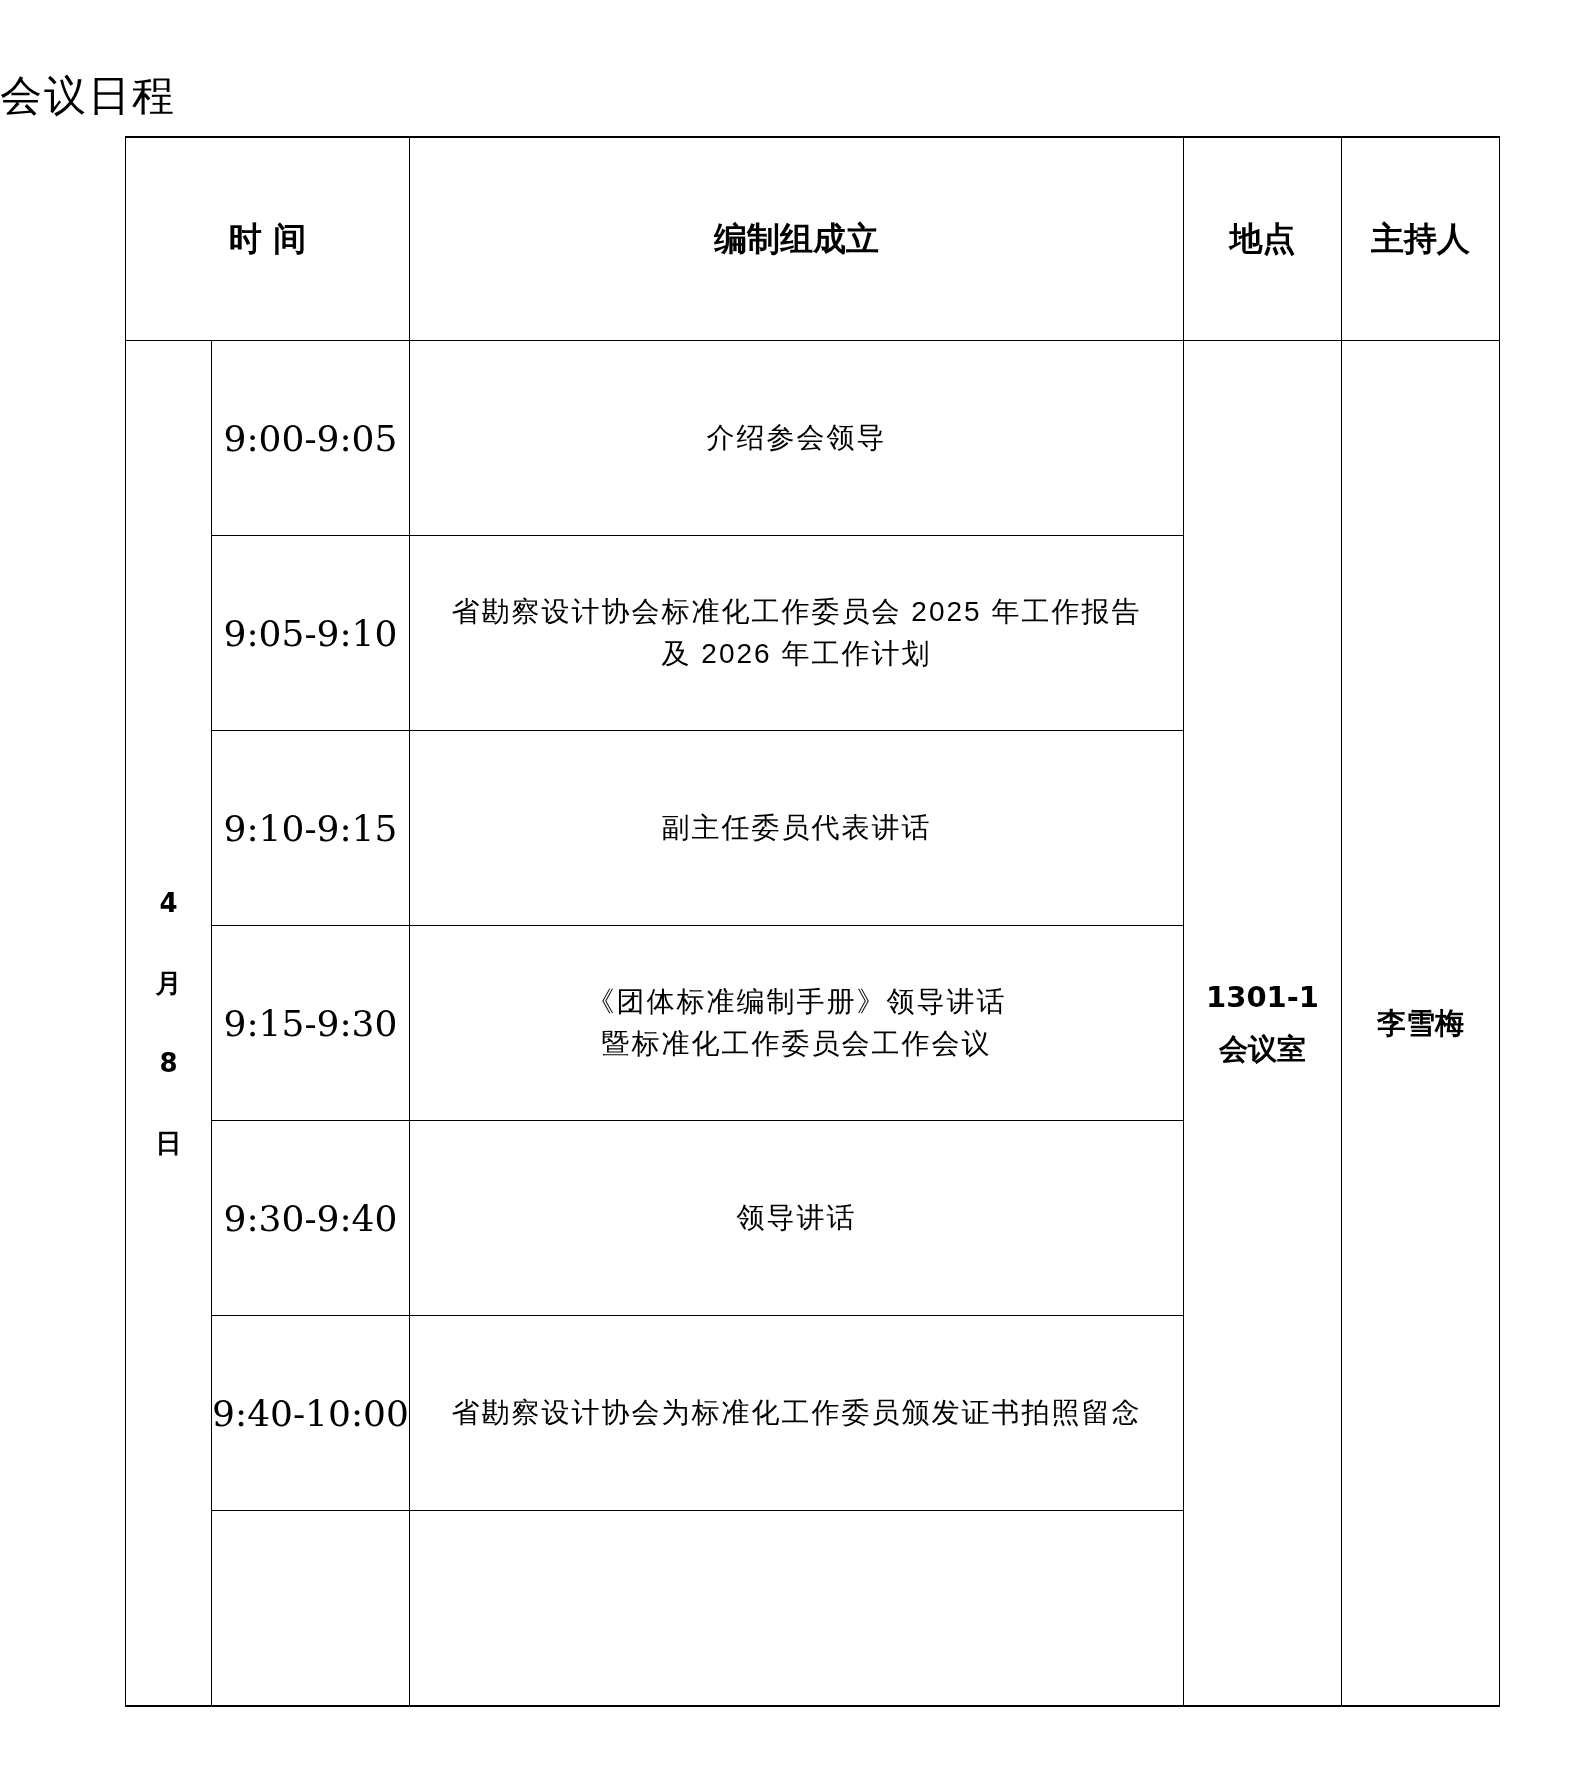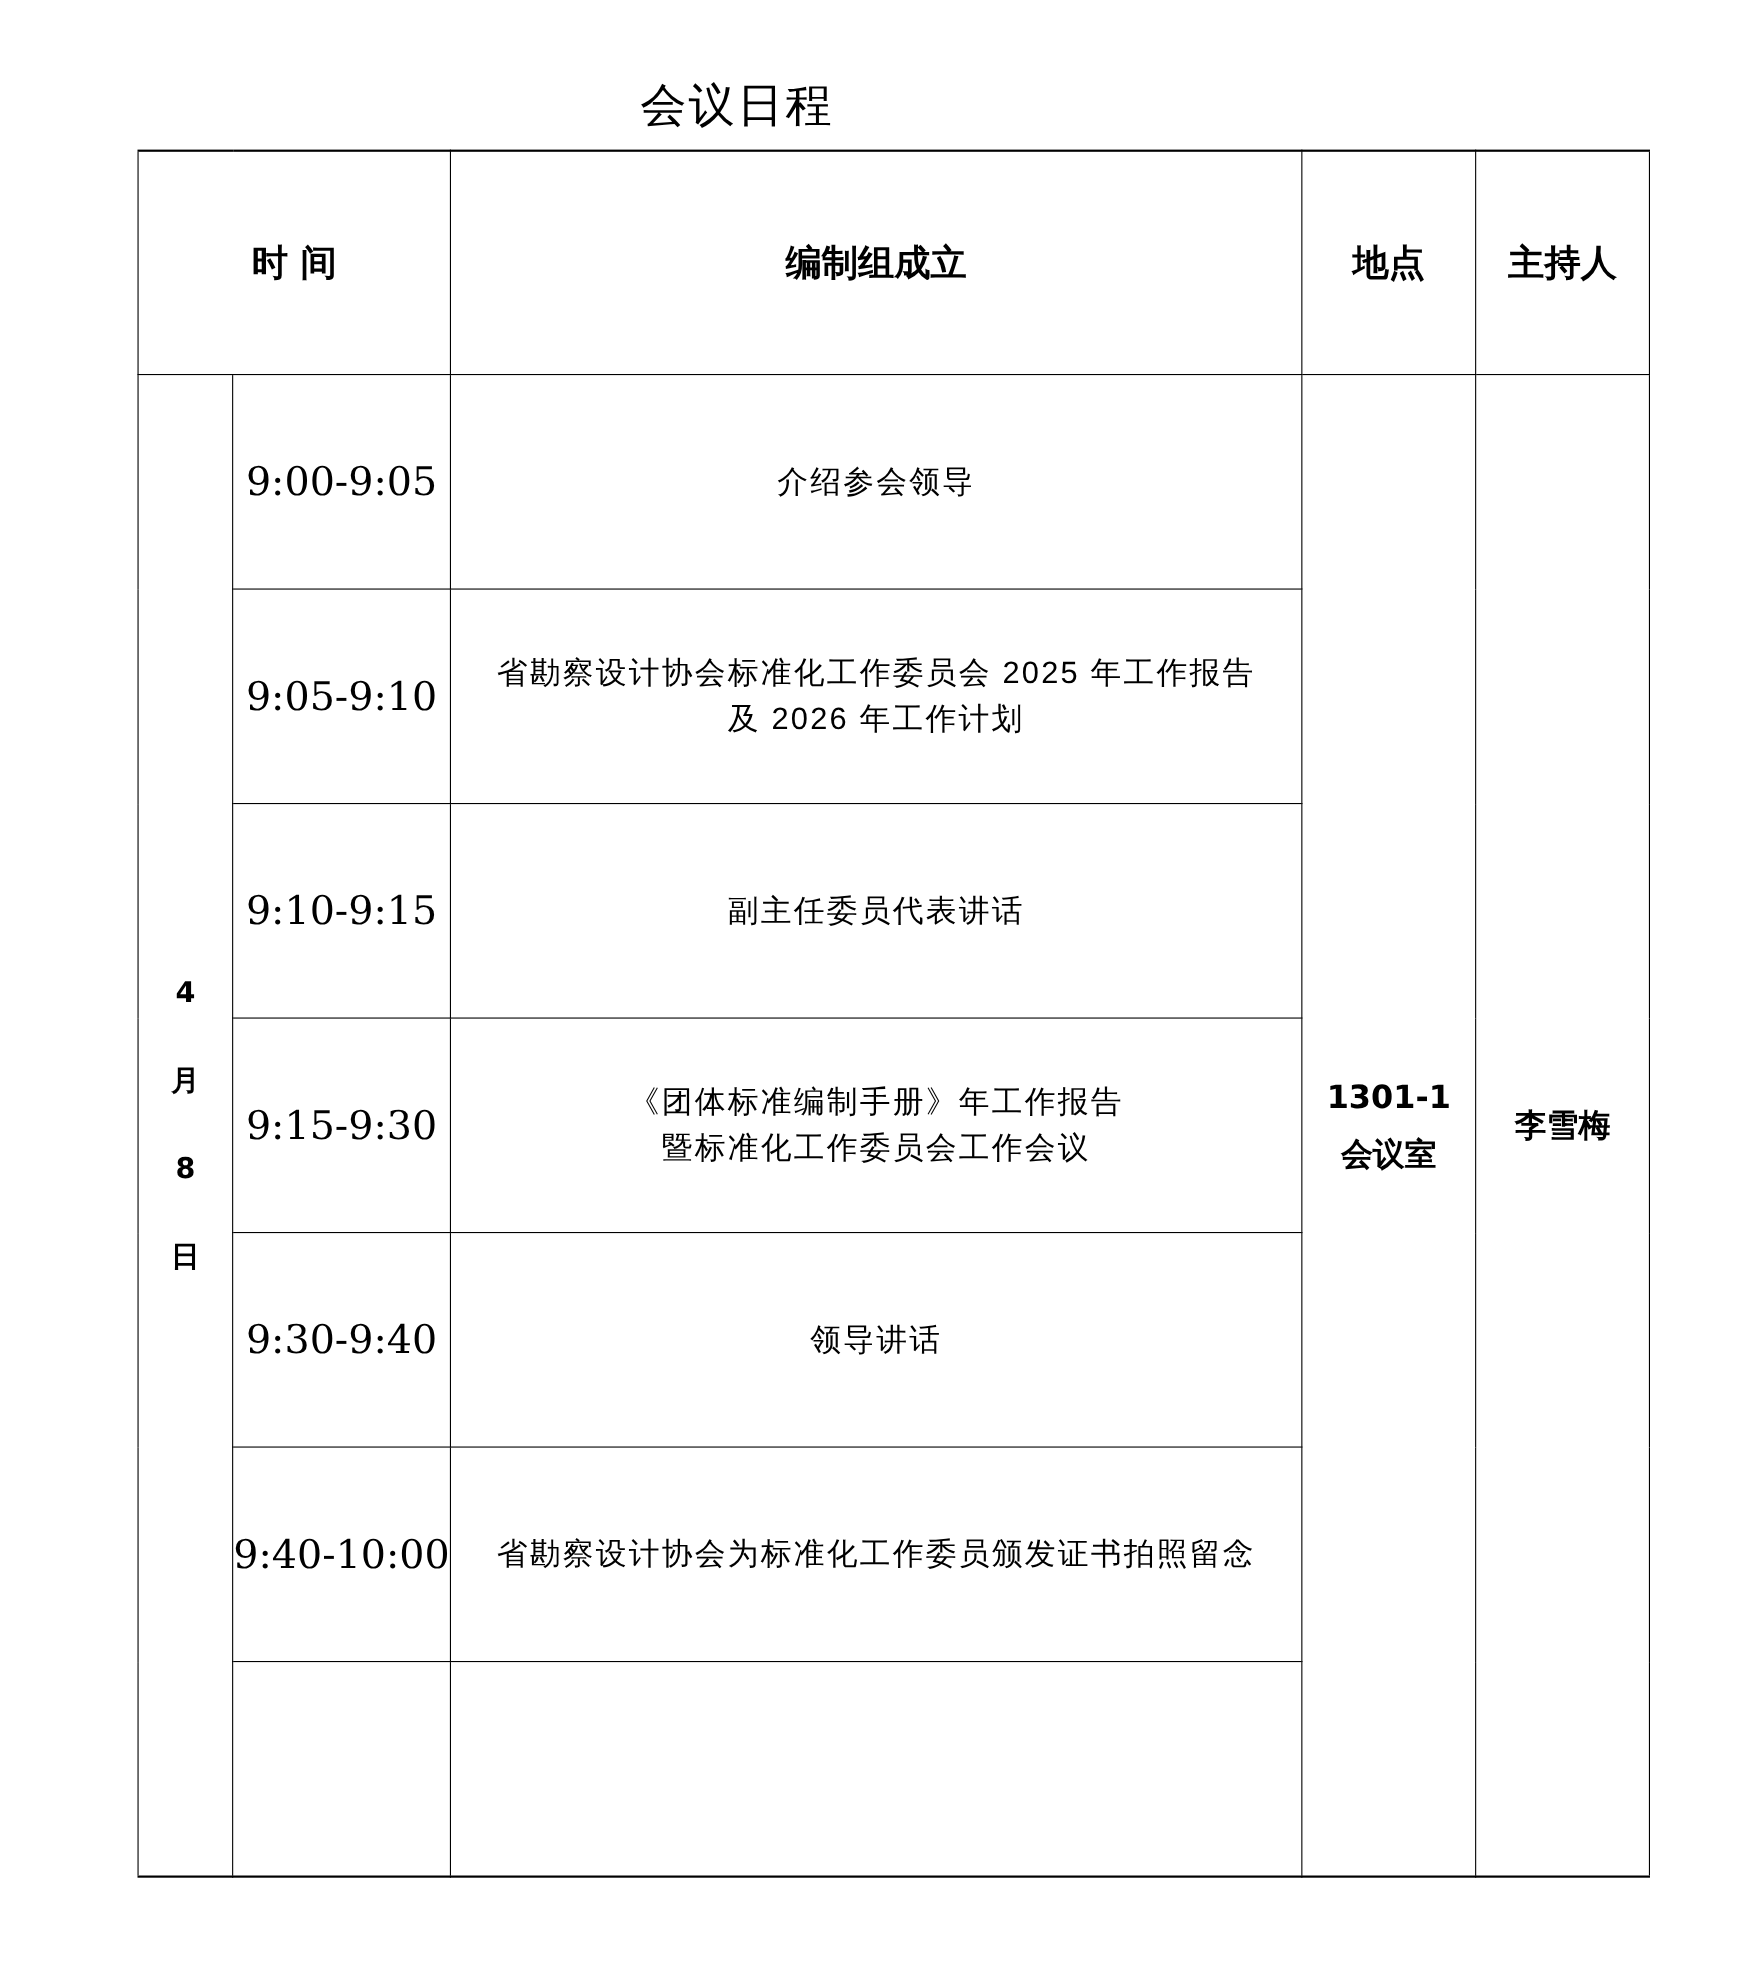--- a/index.html
+++ b/index.html
@@ -1,18 +1,18 @@
 <!DOCTYPE html>
 <html><head>
   <meta charset="utf-8">
   <style>
     html, body { margin: 0; padding: 0; background: #ffffff; }
     body { width: 1587px; height: 1784px; position: relative; overflow: hidden; color: #000; }
     .title {
-      position: absolute; left: 0; width: 1340px; top: 68px; text-align: center;
+      position: absolute; left: 0; width: 1340px; top: 68px; text-align: left;
       font-family: "DejaVu Sans", "Liberation Sans", sans-serif; font-size: 42px; letter-spacing: 2px;
     }
     table.schedule {
       position: absolute; left: 125px; top: 136px; width: 1374px;
       border-collapse: collapse; table-layout: fixed;
       border-top: 2px solid #000; border-bottom: 2px solid #000;
     }
     table.schedule td, table.schedule th { border: 1.5px solid #000; padding: 0; text-align: center; vertical-align: middle; }
     th {
       height: 202px; font-family: "DejaVu Sans", "Liberation Sans", sans-serif; font-weight: bold; font-size: 33px;
@@ -72,21 +72,21 @@
   </tr>
   <tr>
     <td class="time">9:10-9:15</td>
     <td class="content">
       <span class="ct-line">副主任委员代表讲话</span>
     </td>
   </tr>
   <tr>
     <td class="time">9:15-9:30</td>
     <td class="content">
-      <span class="ct-line">《团体标准编制手册》年工作报告</span>
+      <span class="ct-line">《团体标准编制手册》领导讲话</span>
       <span class="ct-line">暨标准化工作委员会工作会议</span>
     </td>
   </tr>
   <tr>
     <td class="time">9:30-9:40</td>
     <td class="content">
       <span class="ct-line">领导讲话</span>
     </td>
   </tr>
   <tr>

